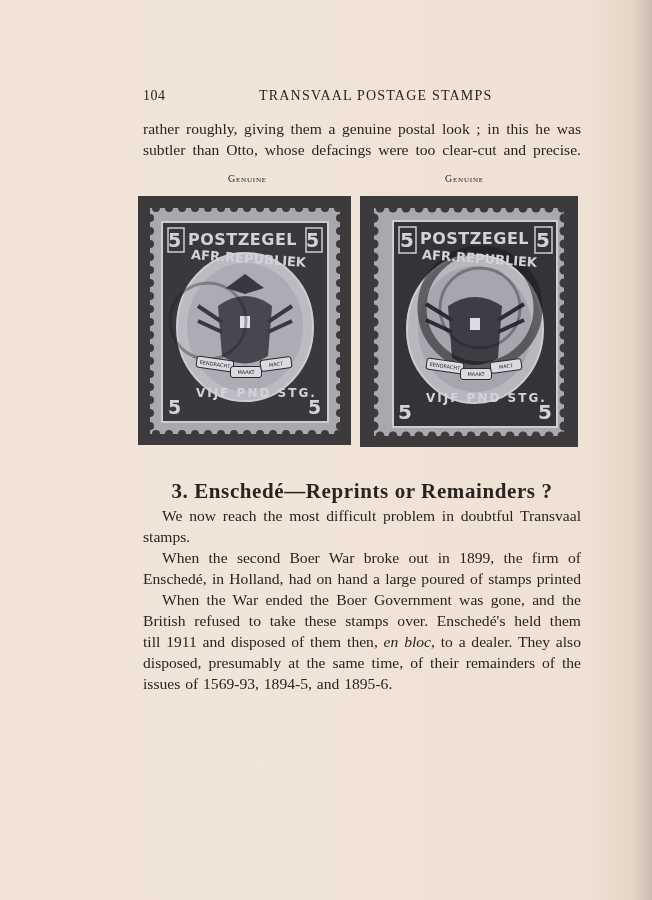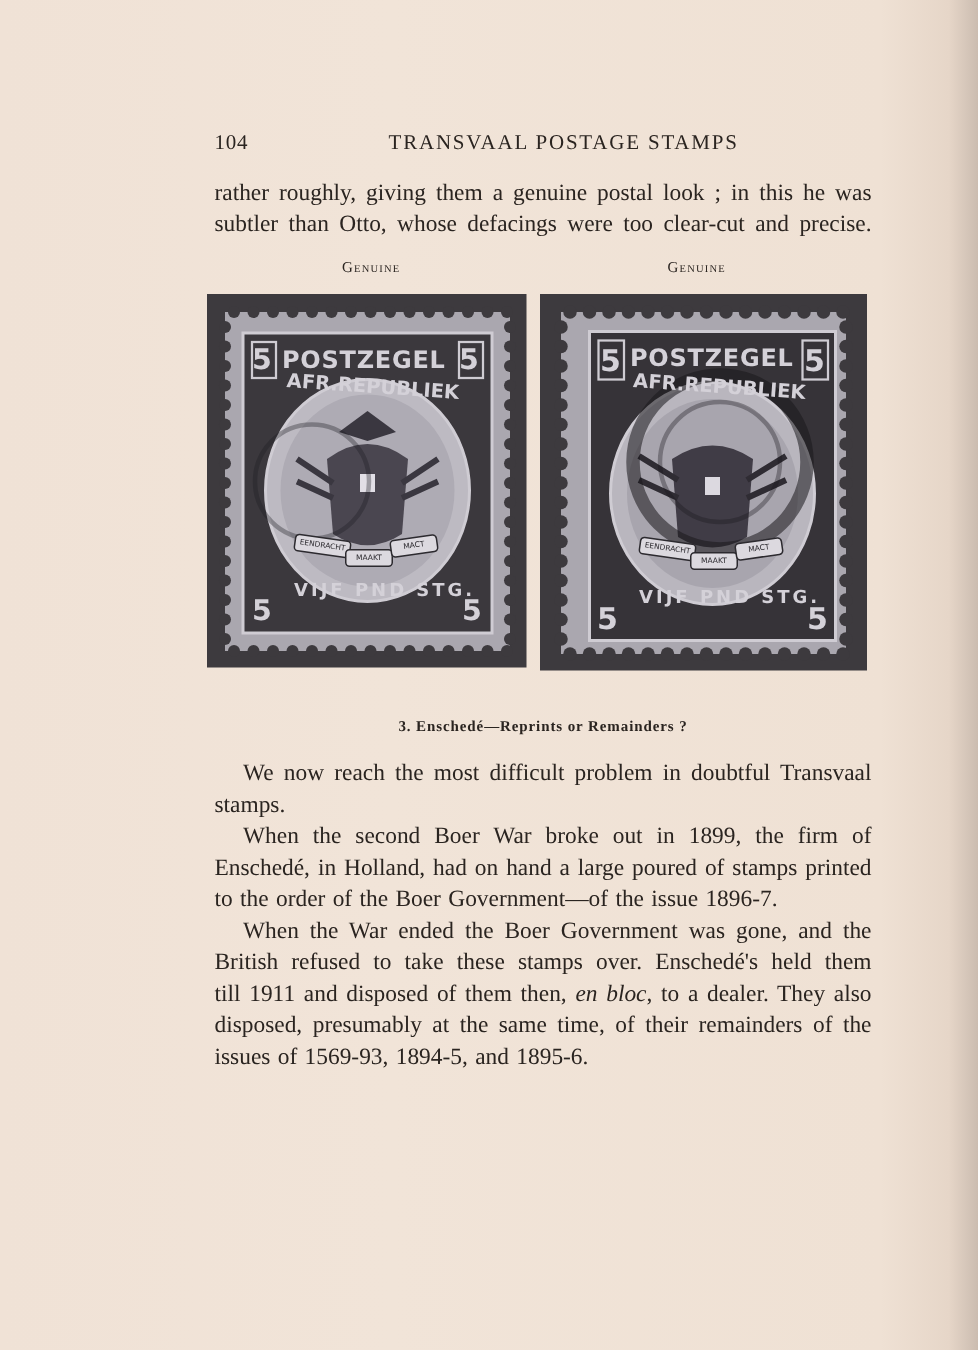--- a/index.html
+++ b/index.html
@@ -13,21 +13,21 @@
   .running-head { position: absolute; top: 88px; left: 143px; width: 440px; height: 20px; }
   .page-number { position: absolute; left: 0; top: 0; font-size: 14px; letter-spacing: 0.5px; }
   .header-title { position: absolute; left: 116px; top: 0; font-size: 14px; letter-spacing: 1.2px; }
   .text { position: absolute; left: 143px; width: 438px; font-size: 15.6px; line-height: 21px; text-align: justify; text-align-last: justify; word-spacing: 1px; }
   .line { display: block; height: 21px; white-space: nowrap; }
   .line.last { text-align-last: left; }
   .line.indent { padding-left: 19px; }
   .caption { position: absolute; top: 173px; font-size: 10px; letter-spacing: 0.8px; font-variant: small-caps; }
   .stamp-frame { position: absolute; background: #3d3a3e; }
   .stamp-text { position: absolute; color: #d4d1d8; font-family: "DejaVu Sans", sans-serif; font-weight: bold; white-space: nowrap; }
-  .heading { position: absolute; top: 479px; left: 143px; width: 438px; text-align: center; font-size: 10px; font-weight: bold; letter-spacing: 0.6px; }
+  .heading { position: absolute; top: 479px; left: 143px; width: 438px; text-align: center; font-size: 21px; font-weight: bold; letter-spacing: 0.6px; }
   .ribbon { position: absolute; height: 10px; background: #dcd9df; border: 1px solid #2c2a2f; border-radius: 3px; color: #2c2a2f; font-size: 5px; font-family: "DejaVu Sans", sans-serif; text-align: center; line-height: 10px; }
 </style>
 </head>
 <body>
 
 <div class="page">
 
   <div class="running-head">
     <span class="page-number">104</span>
     <span class="header-title">TRANSVAAL POSTAGE STAMPS</span>
@@ -230,21 +230,20 @@
     <span class="ribbon" style="left:130px; top:164px; width:30px; transform:rotate(-8deg);">MACT</span>
   </div>
 
   <div class="heading">3. Enschedé—Reprints or Remainders ?</div>
 
   <div class="text" style="top:505px;">
     <span class="line indent">We now reach the most difficult problem in doubtful Transvaal</span>
     <span class="line last">stamps.</span>
     <span class="line indent">When the second Boer War broke out in 1899, the firm of</span>
     <span class="line">Enschedé, in Holland, had on hand a large poured of stamps printed</span>
-    <span class="line last">to the order of the Boer Government—of the issue 1896-7.</span>
     <span class="line indent">When the War ended the Boer Government was gone, and the</span>
     <span class="line">British refused to take these stamps over.  Enschedé's held them</span>
     <span class="line" style="text-align-last:justify;">
       <span>till 1911 and disposed of them then, </span><em>en bloc</em><span>, to a dealer.   They also</span>
     </span>
     <span class="line">disposed, presumably at the same time, of their remainders of the</span>
     <span class="line last">issues of 1569-93, 1894-5, and 1895-6.</span>
   </div>
 
 </div>

